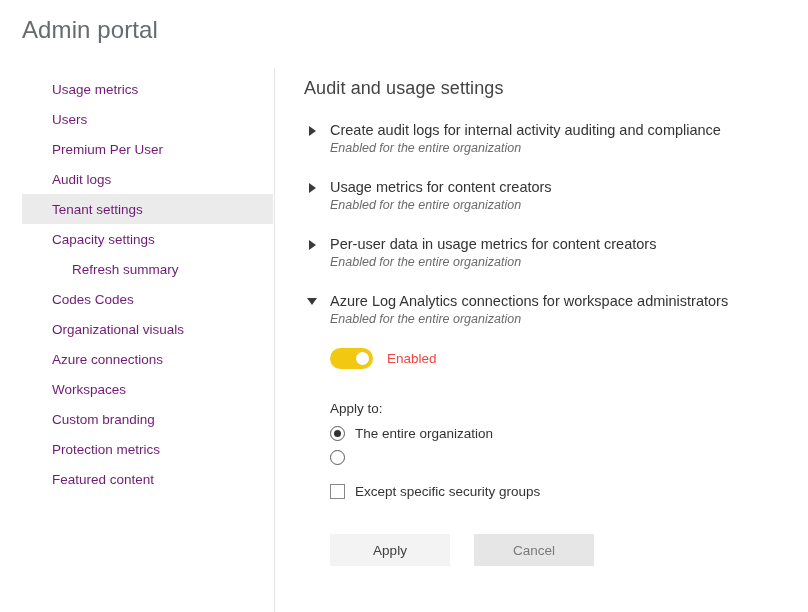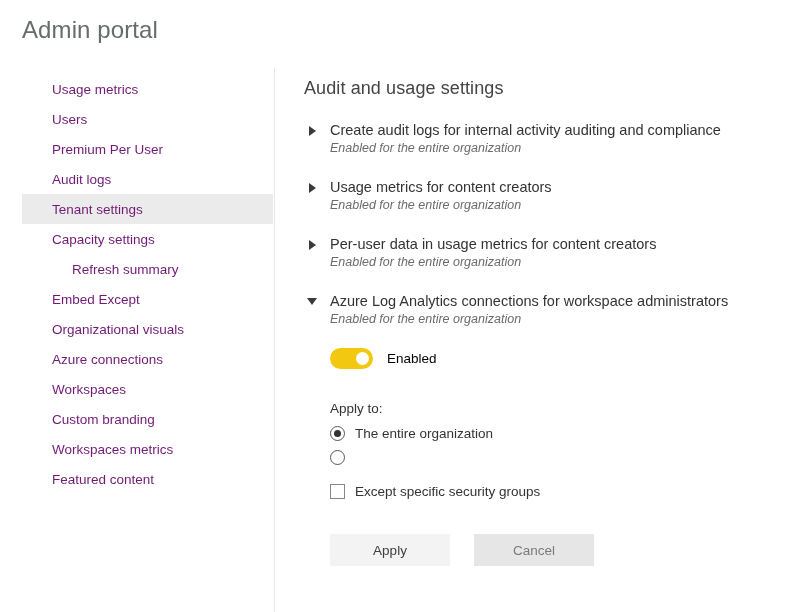--- a/index.html
+++ b/index.html
@@ -148,21 +148,21 @@
     top: 4px;
     right: 4px;
     width: 13px;
     height: 13px;
     border-radius: 50%;
     background: #ffffff;
   }
   .toggle-label {
     margin-left: 14px;
     font-size: 13.5px;
-    color: #000000;
+    color: #ef4444;
   }
 
   .apply-to-label {
     font-size: 13.5px;
     color: #333333;
     margin-bottom: 10px;
   }
 
   .radio-row, .check-row {
     display: flex;
@@ -253,36 +253,36 @@
         <div class="nav-item selected">
           <span>Tenant settings</span>
         </div>
         <div class="nav-item">
           <span>Capacity settings</span>
         </div>
         <div class="nav-item indented">
           <span>Refresh summary</span>
         </div>
         <div class="nav-item">
-          <span>Embed Except</span>
+          <span>Codes Codes</span>
         </div>
         <div class="nav-item">
           <span>Organizational visuals</span>
         </div>
         <div class="nav-item">
           <span>Azure connections</span>
         </div>
         <div class="nav-item">
           <span>Workspaces</span>
         </div>
         <div class="nav-item">
           <span>Custom branding</span>
         </div>
         <div class="nav-item">
-          <span>Workspaces metrics</span>
+          <span>Protection metrics</span>
         </div>
         <div class="nav-item">
           <span>Featured content</span>
         </div>
       </div>
   </nav>
 
   <main class="content">
     <h2 class="content-title">Audit and usage settings</h2>
 

